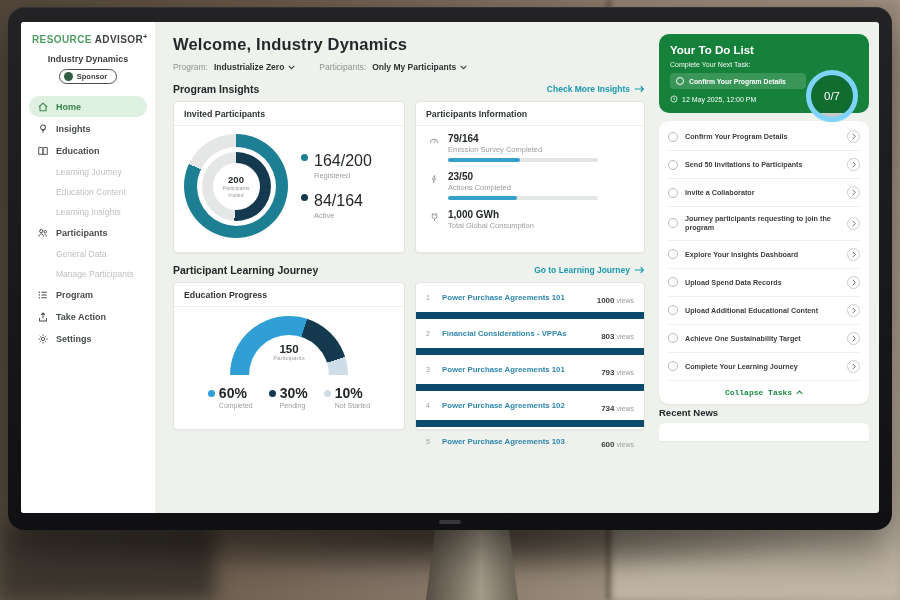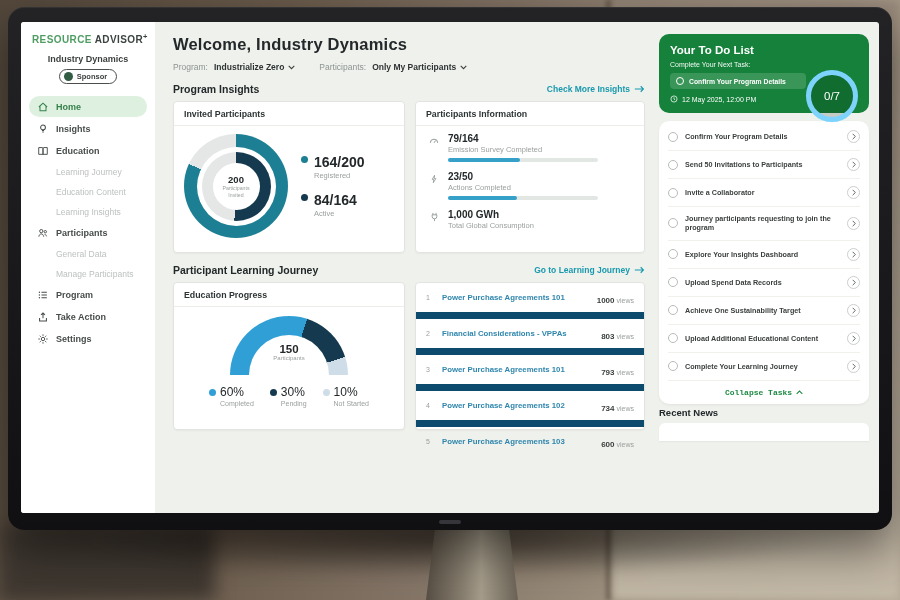--- a/index.html
+++ b/index.html
@@ -47,21 +47,21 @@
   .donut-wrap{display:flex;align-items:center;gap:13px;padding:8px 10px}
   .donut{width:104px;height:104px;border-radius:50%;display:flex;align-items:center;justify-content:center}
   .donut-h1{width:79px;height:79px;border-radius:50%;background:#fff;display:flex;align-items:center;justify-content:center}
   .donut-mid{width:69px;height:69px;border-radius:50%;display:flex;align-items:center;justify-content:center}
   .donut-center{width:47px;height:47px;border-radius:50%;background:#fff;display:flex;flex-direction:column;align-items:center;justify-content:center;text-align:center}
   .dc-val{font-size:9.5px;font-weight:bold;color:#23282a}
   .dc-lab{font-size:5.2px;color:#9aa09e;line-height:1.25;width:34px}
   .leg{display:flex;flex-direction:column;gap:12px}
   .leg-item{display:flex;align-items:flex-start;gap:6px}
   .dot{width:7px;height:7px;border-radius:50%;margin-top:2px;flex-shrink:0}
-  .leg-val{font-size:14px;font-weight:bold;color:#23282a}
+  .leg-val{font-size:16px;font-weight:normal;color:#23282a}
   .leg-lab{font-size:7.5px;color:#9aa09e;margin-top:1px}
   
   .card-info{flex:1;height:152px}
   .info-body{padding:7px 12px;display:flex;flex-direction:column;gap:9px}
   .info-row{display:flex;gap:8px}
   .info-ic{color:#8d9492;margin-top:2px;width:12px;display:flex;justify-content:center}
   .info-val{font-size:10px;font-weight:bold;color:#23282a}
   .info-lab{font-size:7.5px;color:#9aa09e;margin-top:1px}
   .bar{width:150px;height:4px;border-radius:2px;background:#e3e7e4;margin-top:4px}
   .bar-fill{height:100%;border-radius:2px}
@@ -70,21 +70,21 @@
   .gauge-wrap{padding:9px 10px 0;display:flex;flex-direction:column;align-items:center}
   .gauge{width:118px;height:60px;position:relative;overflow:hidden}
   .gauge-c{position:absolute;left:0;top:0;width:118px;height:118px;border-radius:50%}
   .gauge-hole{position:absolute;left:19px;top:19px;width:80px;height:80px;border-radius:50%;background:#fff}
   .gauge-text{position:absolute;left:0;right:0;top:27px;text-align:center}
   .gt-val{font-size:11.5px;font-weight:bold;color:#23282a}
   .gt-lab{font-size:6px;color:#9aa09e}
   .edu-leg{display:flex;gap:16px;margin-top:9px}
   .el-top{display:flex;align-items:center;gap:4px}
   .el-top .dot{margin-top:0}
-  .el-val{font-size:12px;font-weight:normal;color:#23282a}
+  .el-val{font-size:14px;font-weight:bold;color:#23282a}
   .el-lab{font-size:7px;color:#9aa09e;margin-left:11px;margin-top:1px}
   
   .card-lessons{flex:1;height:148px}
   .lesson-row{display:flex;align-items:center;gap:8px;padding:5.5px 10px;border-bottom:7px solid #0c4a6e}
   .lesson-row:last-child{border-bottom:none}
   .lesson-rank{font-size:7px;color:#9aa09e;width:8px}
   .lesson-title{flex:1;font-size:7.8px;font-weight:bold;cursor:pointer;text-decoration:none}
   .lesson-views-val{font-size:8px;font-weight:bold;color:#3a3f3d}
   .lesson-views-lab{font-size:7px;color:#9aa09e;margin-left:2px}
   
@@ -488,30 +488,30 @@
             <span class="task-check"></span>
             <span class="task-label">Upload Spend Data Records</span>
             <span class="task-go">
                 <svg width="4" height="7" viewBox="0 0 6 10" fill="none">
                   <path d="M1 1l4 4-4 4" stroke="#55605c" stroke-width="1.4"></path>
                 </svg>
               </span>
           </div>
           <div class="task-row">
             <span class="task-check"></span>
+            <span class="task-label">Upload Additional Educational Content</span>
+            <span class="task-go">
+                <svg width="4" height="7" viewBox="0 0 6 10" fill="none">
+                  <path d="M1 1l4 4-4 4" stroke="#55605c" stroke-width="1.4"></path>
+                </svg>
+              </span>
+          </div>
+          <div class="task-row">
+            <span class="task-check"></span>
             <span class="task-label">Achieve One Sustainability Target</span>
-            <span class="task-go">
-                <svg width="4" height="7" viewBox="0 0 6 10" fill="none">
-                  <path d="M1 1l4 4-4 4" stroke="#55605c" stroke-width="1.4"></path>
-                </svg>
-              </span>
-          </div>
-          <div class="task-row">
-            <span class="task-check"></span>
-            <span class="task-label">Upload Additional Educational Content</span>
             <span class="task-go">
                 <svg width="4" height="7" viewBox="0 0 6 10" fill="none">
                   <path d="M1 1l4 4-4 4" stroke="#55605c" stroke-width="1.4"></path>
                 </svg>
               </span>
           </div>
           <div class="task-row">
             <span class="task-check"></span>
             <span class="task-label">Complete Your Learning Journey</span>
             <span class="task-go">

